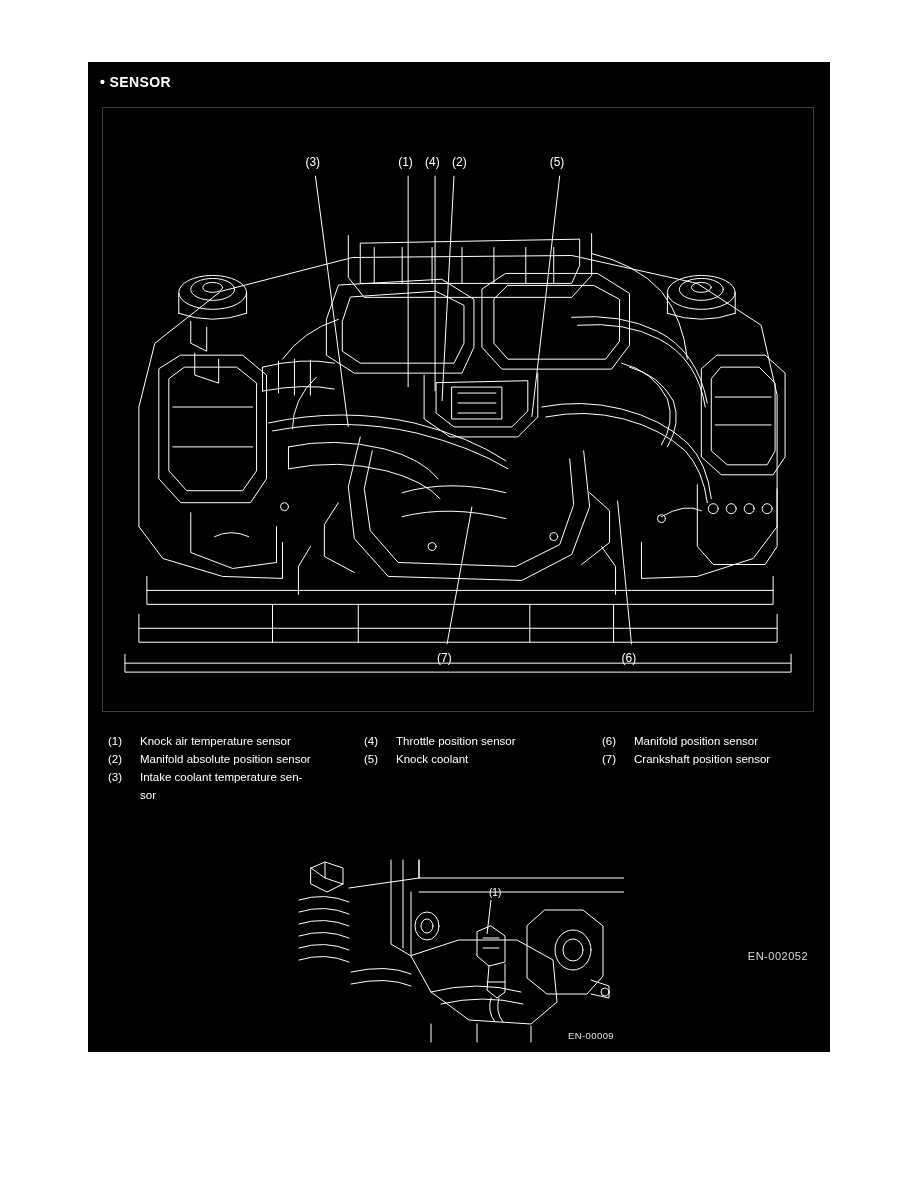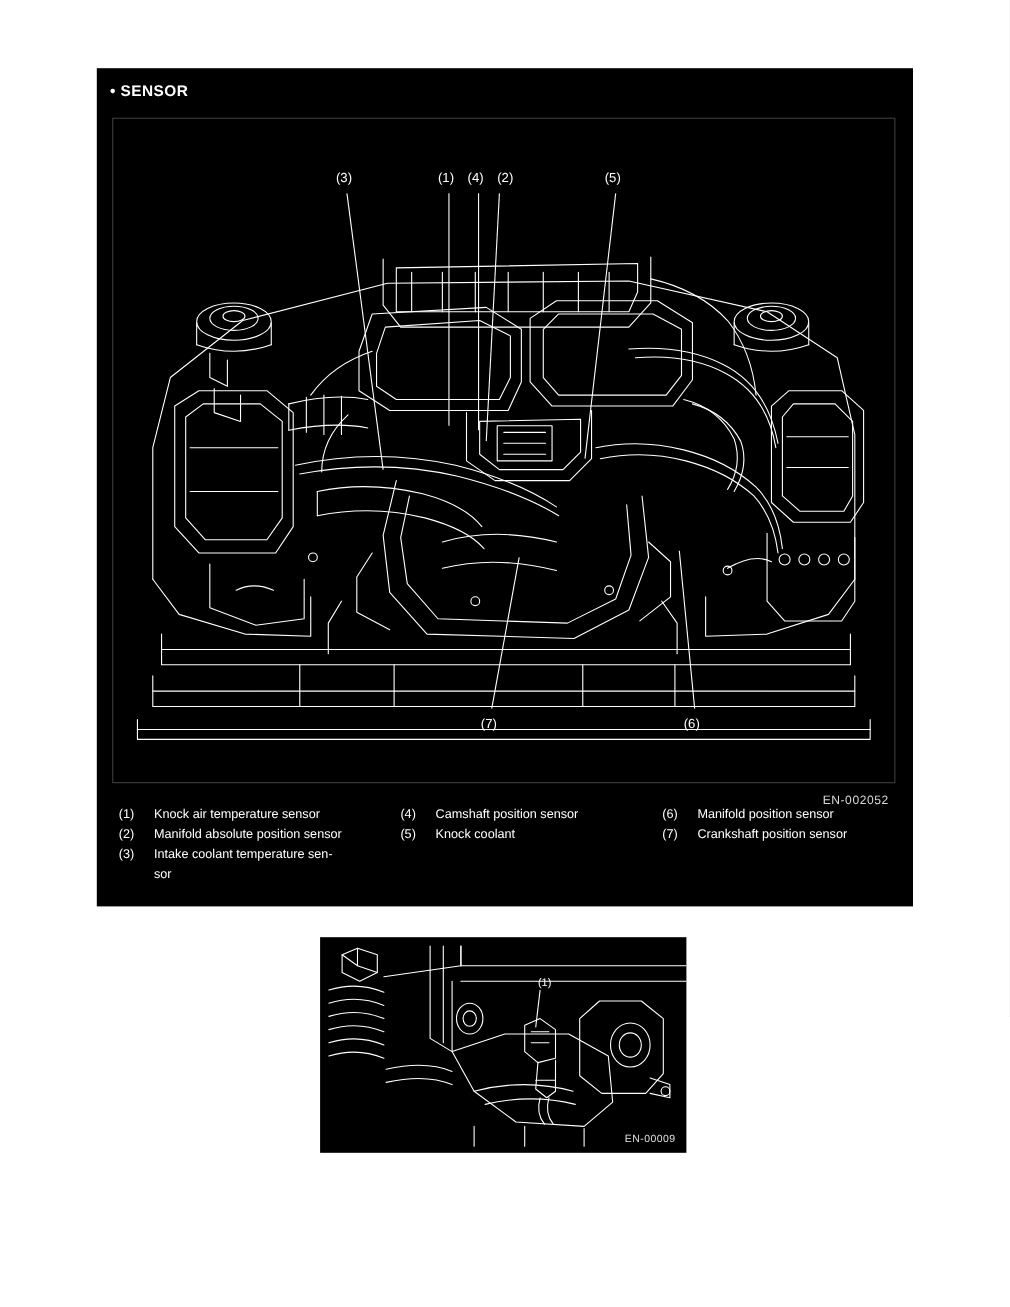--- a/index.html
+++ b/index.html
@@ -15,21 +15,21 @@
     color: #000000;
     overflow: hidden;
   }
 
   
   #figure-block {
     position: absolute;
     left: 88px;
     top: 62px;
     width: 742px;
-    height: 762px;
+    height: 990px;
     background: #000000;
   }
 
   #figure-title {
     position: absolute;
     left: 12px;
     top: 12px;
     color: #ffffff;
     font-size: 14px;
     font-weight: bold;
@@ -287,21 +287,21 @@
       </div>
       <div class="legend-row">
         <span class="legend-num"></span>
         <span class="legend-text">sor</span>
       </div>
     </div>
 
     <div class="legend-col c2">
       <div class="legend-row">
         <span class="legend-num">(4)</span>
-        <span class="legend-text">Camshaft position sensor</span>
+        <span class="legend-text">Throttle position sensor</span>
       </div>
       <div class="legend-row">
         <span class="legend-num">(5)</span>
         <span class="legend-text">Knock coolant</span>
       </div>
     </div>
 
     <div class="legend-col c3">
       <div class="legend-row">
         <span class="legend-num">(6)</span>

